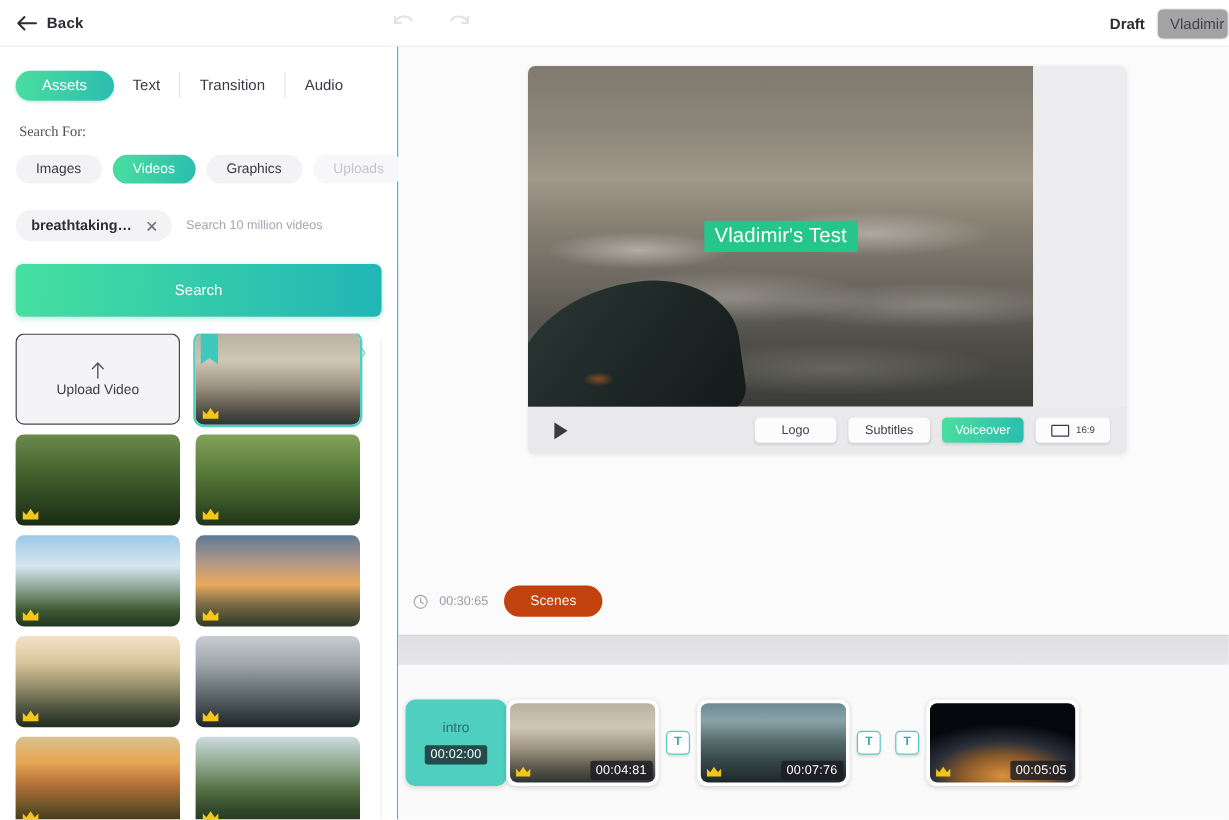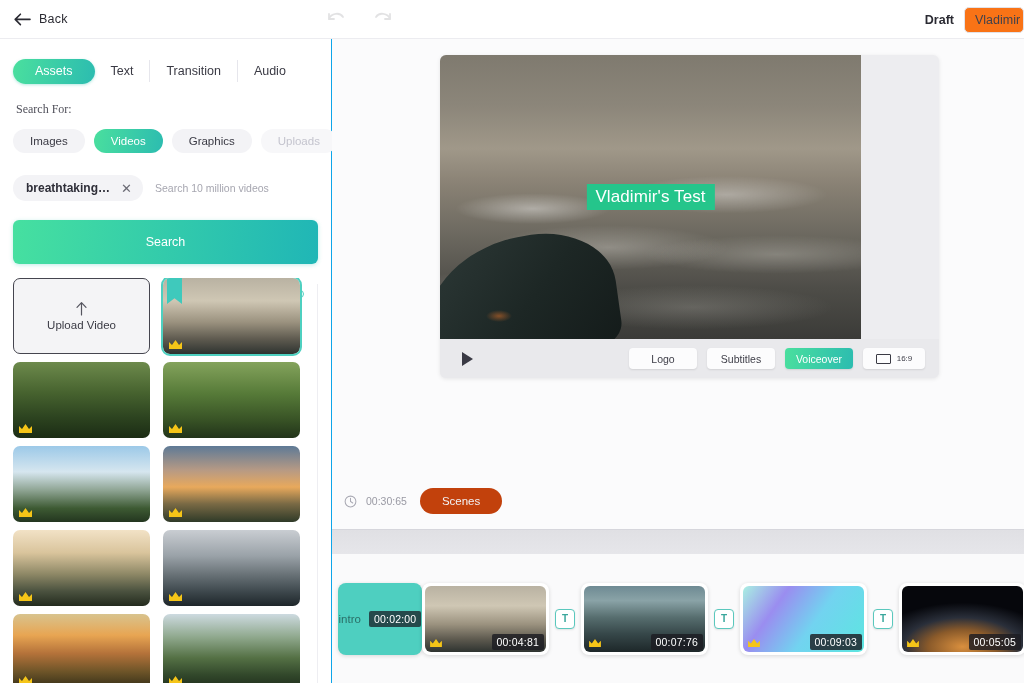--- a/index.html
+++ b/index.html
@@ -14,33 +14,33 @@
   .header {
     position: absolute; top: 0; left: 0; width: 1024px; height: 39px;
     background: #ffffff; border-bottom: 1px solid #ececf0;
     display: flex; align-items: center;
   }
   .back-btn {
     display: flex; align-items: center; gap: 8px;
     margin-left: 14px; cursor: pointer;
   }
   .back-arrow { width: 17px; height: 13px; display: block; }
-  .back-label { font-size: 12.5px; font-weight: normal; color: #2b2b33; letter-spacing: .2px; }
+  .back-label { font-size: 12.5px; font-weight: bold; color: #2b2b33; letter-spacing: .2px; }
 
   .hist-group { position: absolute; left: 325px; top: 8px; display: flex; gap: 25px; }
   .hist-icon { width: 22px; height: 22px; opacity: .14; cursor: pointer; }
 
   .header-right {
     position: absolute; right: 0; top: 0; height: 39px;
     display: flex; align-items: center; gap: 10px;
   }
   .draft-label { font-size: 12.5px; font-weight: bold; color: #2b2b33; }
   .proj-name {
     height: 26px; border: 1px solid #e2e2e8; border-radius: 5px;
-    background: #f97316; display: flex; align-items: center;
+    background: #a3a3a3; display: flex; align-items: center;
     padding: 0 10px; font-size: 12.5px; color: #42424c;
     width: 60px; overflow: hidden; white-space: nowrap;
   }
 
   
   .left-panel {
     position: absolute; top: 39px; left: 0; width: 332px; height: 644px;
     background: #ffffff; border-right: 1px solid #0ea5e9;
     display: flex; flex-direction: column;
   }
@@ -215,21 +215,21 @@
     background: #fafafb; display: flex; align-items: center;
     padding-left: 6px; overflow: hidden;
   }
   .clip {
     position: relative; height: 72px; border-radius: 8px; overflow: hidden;
     background: #fff; box-shadow: 0 1px 4px rgba(0,0,0,.14); cursor: pointer;
     flex: none;
   }
   .clip.intro {
     width: 84px; background: #4ecfc0; display: flex;
-    flex-direction: row; align-items: center; justify-content: center; gap: 8px;
+    flex-direction: column; align-items: center; justify-content: center; gap: 8px;
   }
   .clip.intro .intro-label { font-size: 11.5px; color: #2a6f68; }
   .clip.media { width: 127px; padding: 3px; }
   .clip-img { width: 100%; height: 100%; border-radius: 6px; }
   .clip-time {
     position: absolute; right: 5px; bottom: 5px;
     background: rgba(28,28,34,.82); color: #fff;
     font-size: 10.5px; padding: 2px 5px; border-radius: 2px;
     letter-spacing: .2px;
   }
@@ -442,27 +442,20 @@
       <div class="clip media">
         <div class="clip-img bg-city"></div>
         <svg class="clip-crown" viewBox="0 0 15 11">
             <path d="M1 10 L1 3 L4 6 L7.5 1 L11 6 L14 3 L14 10 Z" fill="#f5c518"></path>
           </svg>
         <span class="clip-time">00:07:76</span>
       </div>
 
       <div class="trans-btn">T</div>
 
-      <div class="clip media">
-        <div class="clip-img bg-gradient"></div>
-        <svg class="clip-crown" viewBox="0 0 15 11">
-            <path d="M1 10 L1 3 L4 6 L7.5 1 L11 6 L14 3 L14 10 Z" fill="#f5c518"></path>
-          </svg>
-        <span class="clip-time">00:09:03</span>
-      </div>
 
       <div class="trans-btn">T</div>
 
       <div class="clip media">
         <div class="clip-img bg-earth"></div>
         <svg class="clip-crown" viewBox="0 0 15 11">
             <path d="M1 10 L1 3 L4 6 L7.5 1 L11 6 L14 3 L14 10 Z" fill="#f5c518"></path>
           </svg>
         <span class="clip-time">00:05:05</span>
       </div>

